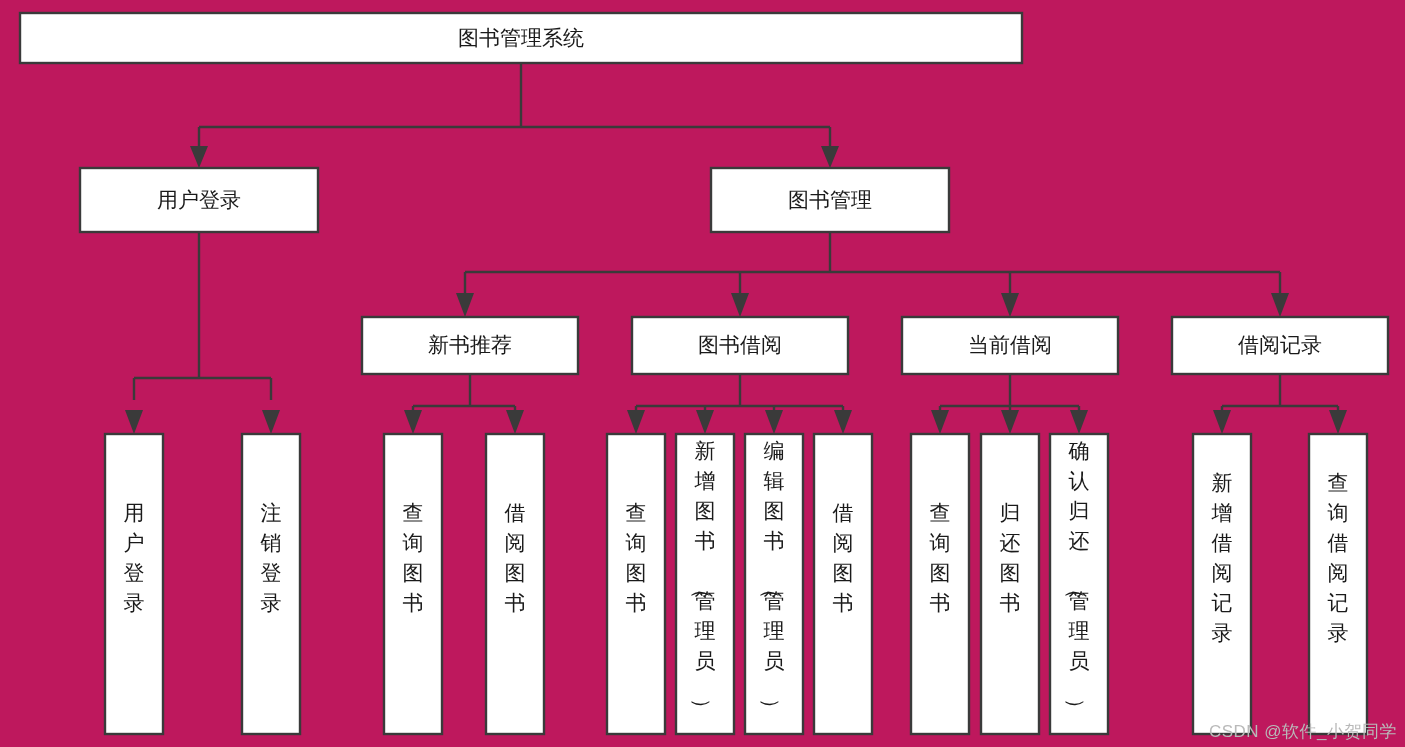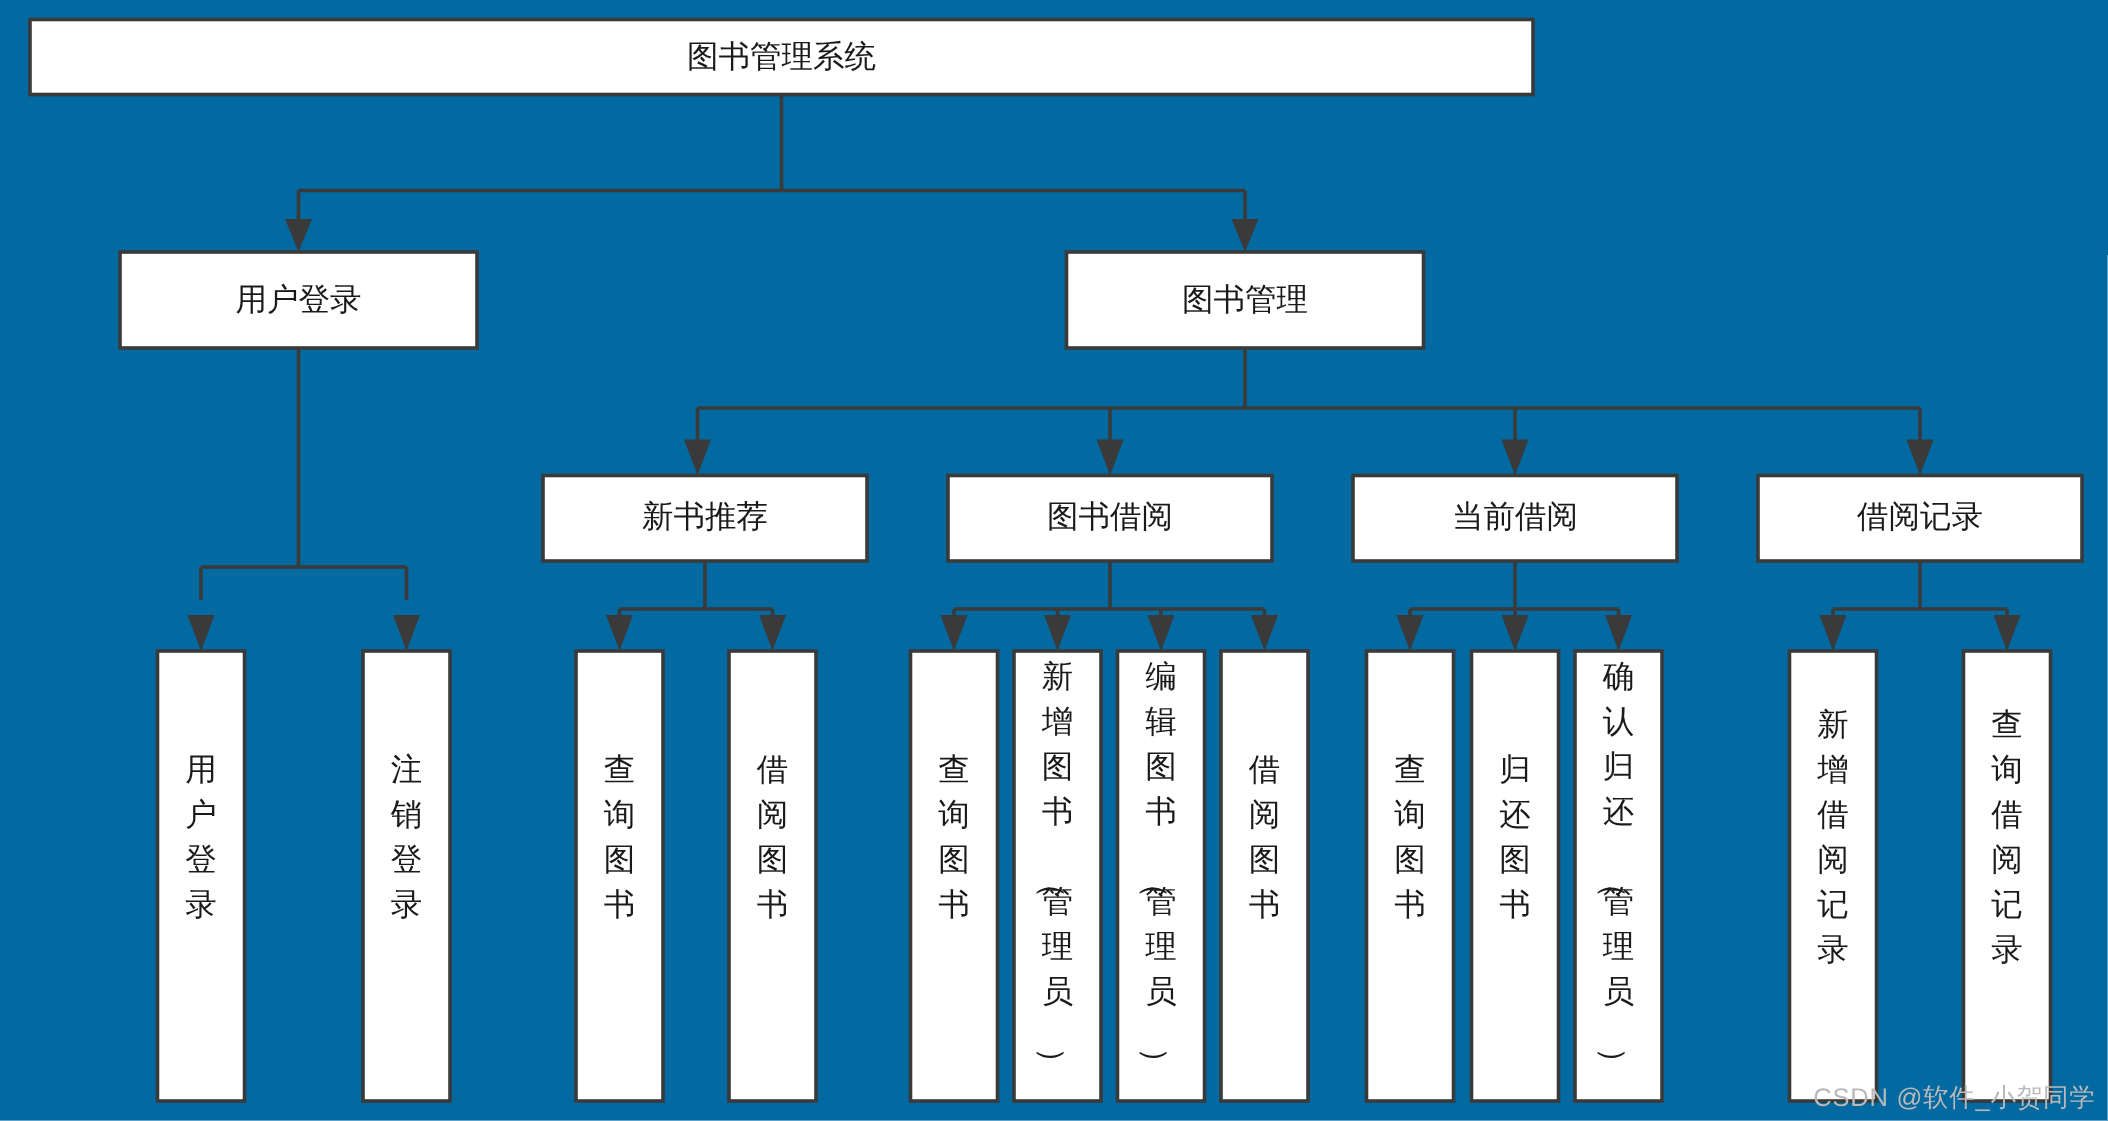--- a/index.html
+++ b/index.html
@@ -10,21 +10,21 @@
   body {
     width: 1405px;
     height: 747px;
     font-family: "Liberation Sans", "DejaVu Sans", sans-serif;
     overflow: hidden;
   }
   #diagram-root {
     position: relative;
     width: 1405px;
     height: 747px;
-    background: #0369a1;
+    background: #be185d;
   }
   svg.diagram-canvas {
     position: absolute;
     left: 0;
     top: 0;
     width: 1405px;
     height: 747px;
   }
   .node-box {
     fill: #ffffff;

